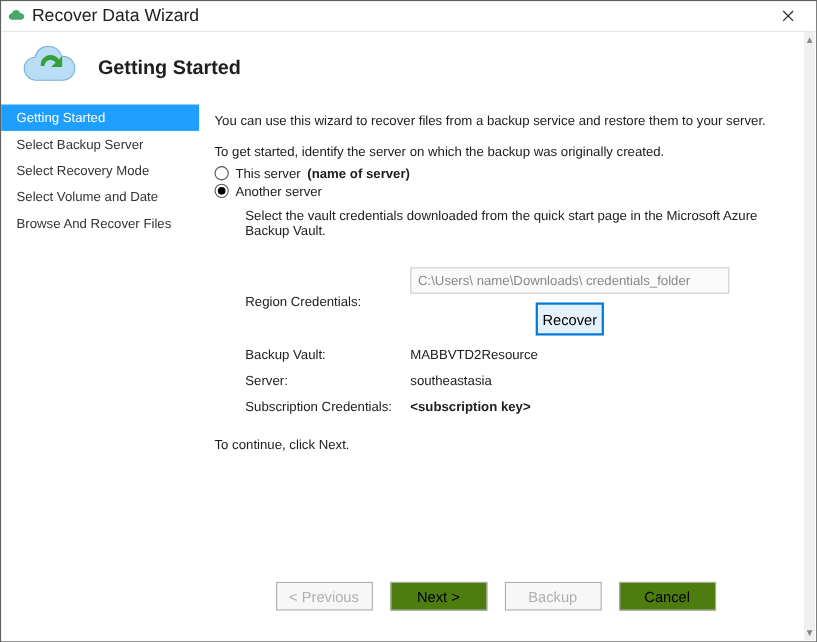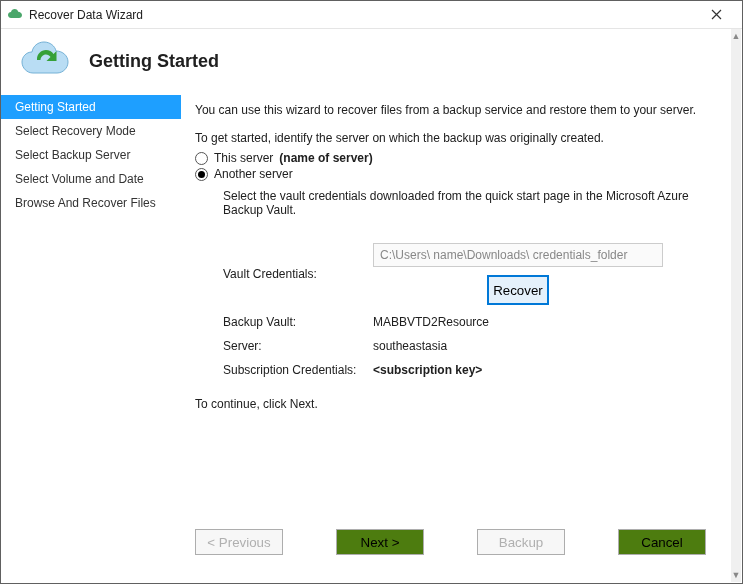--- a/index.html
+++ b/index.html
@@ -1,39 +1,39 @@
 <!DOCTYPE html>
 <html><head>
   <meta charset="utf-8">
   <style>
     * { box-sizing: border-box; margin:0; padding:0; }
     body { font-family:"Segoe UI",Tahoma,Arial,sans-serif; font-size:12px; color:#202020; background:#fff; width:743px; height:584px; border:1px solid #606060; position:relative;}
     .titlebar { display:flex; align-items:center; height:28px; padding:0 6px; border-bottom:1px solid #e5e5e5;}
     .titlebar .icon { width:16px; height:16px; margin-right:6px;}
-    .titlebar .title { flex:1; font-size:12px;}
+    .titlebar .title { flex:1; font-size:16px;}
     .titlebar .close { width:40px; height:26px; display:flex; align-items:center; justify-content:center; font-size:14px; cursor:pointer;}
     .header { display:flex; align-items:center; padding:12px 18px 8px 18px; }
     .header .cloud { width:52px; height:40px; margin-right:18px;}
     .header h1 { font-size:18px; font-weight:bold;}
     .body { display:flex; height:calc(100% - 28px - 60px);}
     .sidebar { width:180px; padding-top:6px;}
     .sidebar .item { padding:5px 10px 5px 14px; cursor:pointer; color:#333;}
     .sidebar .item.active{ background:#1e9fff; color:#fff;}
     .content { flex:1; padding:14px 18px 10px 14px; position:relative; display:flex; flex-direction:column;}
     .content .main { flex:1;}
-    .radio {display:flex; align-items:center; margin:2px 0; gap:6px;}
+    .radio {display:flex; align-items:flex-start; margin:2px 0; gap:6px;}
     .radio .circ {width:13px;height:13px;border:1px solid #555;border-radius:50%;display:flex;align-items:center;justify-content:center;}
     .radio.sel .circ::after{content:"";width:7px;height:7px;background:#000;border-radius:50%;}
     .indent { margin-left:28px; margin-top:8px; }
     .kv { display:flex; gap:10px; margin:10px 0; align-items:center;}
     .kv .k{ width:140px;}
     .input-row { display:flex; gap:8px; align-items:center;flex-direction:column;}
     .text-input{ width:290px; height:24px; border:1px solid #ccc; background:#fafafa; padding:3px 6px; font-family:inherit; font-size:12px; color:#888;}
     .browse { width:62px; height:30px; border:2px solid #0078d7; background:#e5f1fb; cursor:pointer; font-family:inherit;}
-    .footer { display:flex; justify-content:space-between; gap:16px; padding:14px 18px 18px 0;}
+    .footer { display:flex; justify-content:center; gap:16px; padding:14px 18px 18px 0;}
     .btn { min-width:88px; height:26px; border:1px solid #adadad; background:#4d7c0f; font-family:inherit; cursor:pointer;}
     .btn.dis{ color:#b0b0b0; cursor:default; background:#f7f7f7;}
     .scrollbar{ position:absolute; right:1px; top:28px; bottom:1px; width:10px; background:#f0f0f0; display:flex; flex-direction:column; align-items:center;}
     .scrollbar .arrow{width:10px;height:14px;display:flex;align-items:center;justify-content:center;color:#888;font-size:9px;}
     .scrollbar .track{flex:1;}
     .continue-text { margin-top:20px; }
   </style>
 </head>
 <body>
 
@@ -57,22 +57,22 @@
       <path d="M14 32c-6 0-11-5-11-11 0-5 4-10 10-10C14 5 19 1 25 1c6 0 11 4 12 9 7 0 12 5 12 11s-5 11-11 11H14z" fill="#b9ddf4" stroke="#74b1d6" stroke-width="1"></path>
       <path d="M18 18c0-5 4-9 9-9 3 0 6 1.5 7.5 4l3-3v10h-10l4-4c-1-1.5-2.7-2.5-4.5-2.5-3 0-5.5 2.5-5.5 5.5h-3.5z" fill="#35a038"></path>
     </svg>
   </span>
   <h1>Getting Started</h1>
 </div>
 
 <div class="body">
   <div class="sidebar">
     <div class="item active"><span>Getting Started</span></div>
+    <div class="item"><span>Select Backup Server</span></div>
     <div class="item"><span>Select Recovery Mode</span></div>
-    <div class="item"><span>Select Backup Server</span></div>
     <div class="item"><span>Select Volume and Date</span></div>
     <div class="item"><span>Browse And Recover Files</span></div>
   </div>
 
   <div class="content">
     <div class="main">
     <p style="margin-bottom:14px;">You can use this wizard to recover files from a backup service and restore them to your server.</p>
     <p style="margin-bottom:6px;">To get started, identify the server on which the backup was originally created.</p>
 
     <div class="radio">
@@ -83,21 +83,21 @@
 
     <div class="radio sel">
       <span class="circ"></span>
       <span>Another server</span>
     </div>
 
     <div class="indent">
       <p style="max-width:480px;">Select the vault credentials downloaded from the quick start page in the Microsoft Azure Backup Vault.</p>
 
       <div class="kv" style="margin-top:26px;">
-        <span class="k">Vault Credentials:</span>
+        <span class="k">Region Credentials:</span>
         <div class="input-row">
           <input type="text" class="text-input" readonly="" value="C:\Users\ name\Downloads\ credentials_folder" style="">
           <button class="browse">Recover</button>
         </div>
       </div>
 
       <div class="kv">
         <span class="k">Backup Vault:</span>
         <span>MABBVTD2Resource</span>
       </div>

